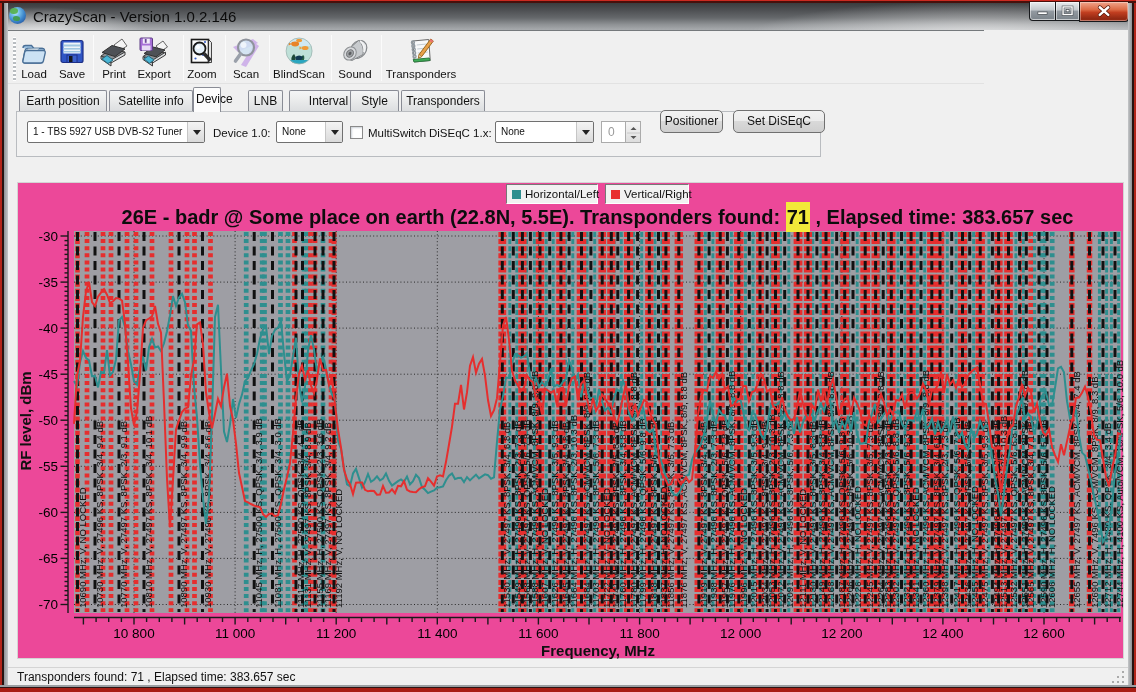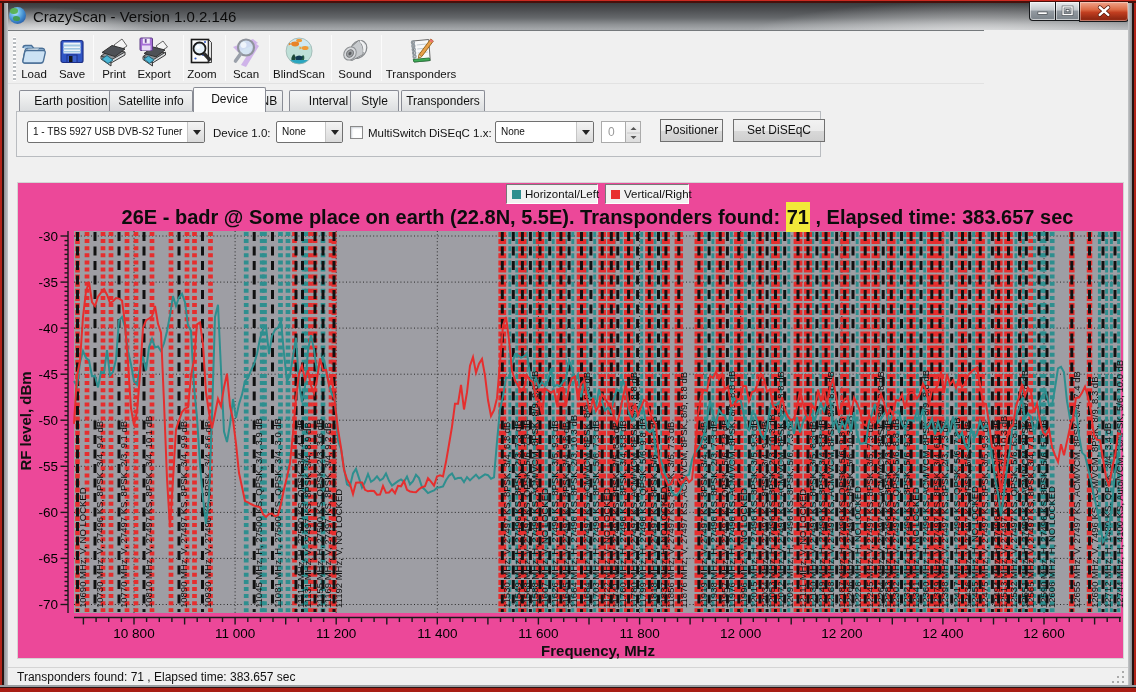--- a/index.html
+++ b/index.html
@@ -27,21 +27,21 @@
 .tlab{font-size:11.5px;color:#111;margin-top:-1px;white-space:nowrap}
 .tsep{position:absolute;top:4px;width:1px;height:46px;background:#c9c9c9;border-right:1px solid #fbfbfb}
 
 .tab{position:absolute;top:90px;height:21px;background:linear-gradient(#f4f5f6 0%,#eceded 40%,#dcdee0 100%);border:1px solid #898c95;border-bottom:none;border-radius:2px 2px 0 0;font-size:12px;text-align:center;line-height:20px;color:#111}
 .tab.active{top:87px;height:25px;background:#fcfcfc;z-index:5;margin-left:-2px;padding:0 2px;line-height:22px}
 #pane{left:16px;top:111px;width:805px;height:46px;background:#f2f2f2;border:1px solid #b9bcc0;z-index:1}
 .ctl-lab{position:absolute;font-size:11.5px;color:#111;top:127px;z-index:3}
 .combo{position:absolute;top:121px;height:22px;z-index:3;border:1px solid #707070;border-radius:2px;background:#fff;font-size:10px;line-height:20px;padding-left:5px;color:#111;white-space:nowrap;overflow:hidden}
 .combo .arr{position:absolute;right:0;top:0;width:17px;height:100%;background:linear-gradient(#f4f4f4,#dadada);border-left:1px solid #c6c6c6}
 .combo .arr:after{content:"";position:absolute;left:5px;top:8px;border:4px solid transparent;border-top:5px solid #222}
-.btn{position:absolute;top:119px;height:23px;z-index:3;border:1px solid #707070;border-radius:0;background:linear-gradient(#f2f2f2 0%,#ebebeb 50%,#d9d9d9 50%,#cfcfcf 100%);font-size:12px;text-align:center;line-height:21px;color:#111}
+.btn{position:absolute;top:110px;height:23px;z-index:3;border:1px solid #707070;border-radius:5px;background:linear-gradient(#f2f2f2 0%,#ebebeb 50%,#d9d9d9 50%,#cfcfcf 100%);font-size:12px;text-align:center;line-height:21px;color:#111}
 
 #chartpanel{left:17px;top:182px;width:1107px;height:477px;background:#ec4899;border:1px solid #d4d4d4}
 .legend{position:absolute;top:1px;height:20px;border:1px solid #888;border-color:#777 #fff #fff #777;background:#f1f1f1;font-size:11.5px;line-height:18px;color:#111;padding-left:18px}
 .legend i{position:absolute;left:5px;top:5px;width:9px;height:9px}
 #ctitle{position:absolute;left:56px;top:23px;width:1047px;text-align:center;font-size:20px;font-weight:bold;color:#0d0d0d;white-space:nowrap}
 #ctitle span{background:#f2ea3a;padding:4px 1px}
 
 #status{left:8px;top:667px;width:1120px;height:19px;background:#f0f0f0;border-top:1px solid #d4d4d4;font-size:12px;color:#111;line-height:19px;padding-left:9px}
 #sgrip{position:absolute;right:3px;bottom:3px;width:13px;height:13px;background:
 radial-gradient(circle at 11px 2px,#aaa 1.3px,transparent 1.5px),
@@ -209,23 +209,23 @@
         </svg></div>
       <div class="tlab">Transponders</div>
     </div>
     <div class="tsep" style="left:85px"></div>
     <div class="tsep" style="left:175px"></div>
     <div class="tsep" style="left:217px"></div>
     <div class="tsep" style="left:261px"></div>
     <div class="tsep" style="left:323px"></div>
     <div class="tsep" style="left:373px"></div>
   </div>
-<div class="tab" style="left:19px;width:104px">Earth position</div>
+<div class="tab" style="left:19px;width:88px">Earth position</div>
 <div class="tab" style="left:109px;width:84px">Satellite info</div>
-<div class="tab active" style="left:195px;width:73px">Device</div>
+<div class="tab active" style="left:195px;width:28px">Device</div>
 <div class="tab" style="left:248px;width:35px">LNB</div>
 <div class="tab" style="left:289px;width:79px">Interval</div>
 <div class="tab" style="left:350px;width:49px">Style</div>
 <div class="tab" style="left:401px;width:84px">Transponders</div>
 <div class="abs" id="pane"></div>
 <div class="combo" style="left:27px;width:178px">1 - TBS 5927 USB DVB-S2 Tuner<span class="arr"></span></div>
 <div class="ctl-lab" style="left:213px">Device 1.0:</div>
 <div class="combo" style="left:276px;width:67px">None<span class="arr"></span></div>
 <div class="abs" style="z-index:3;left:350px;top:126px;width:13px;height:13px;background:#fff;border:1px solid #8a8a8a;box-shadow:inset 1px 1px 2px #cdd2d8"></div>
 <div class="ctl-lab" style="left:368px">MultiSwitch</div>

